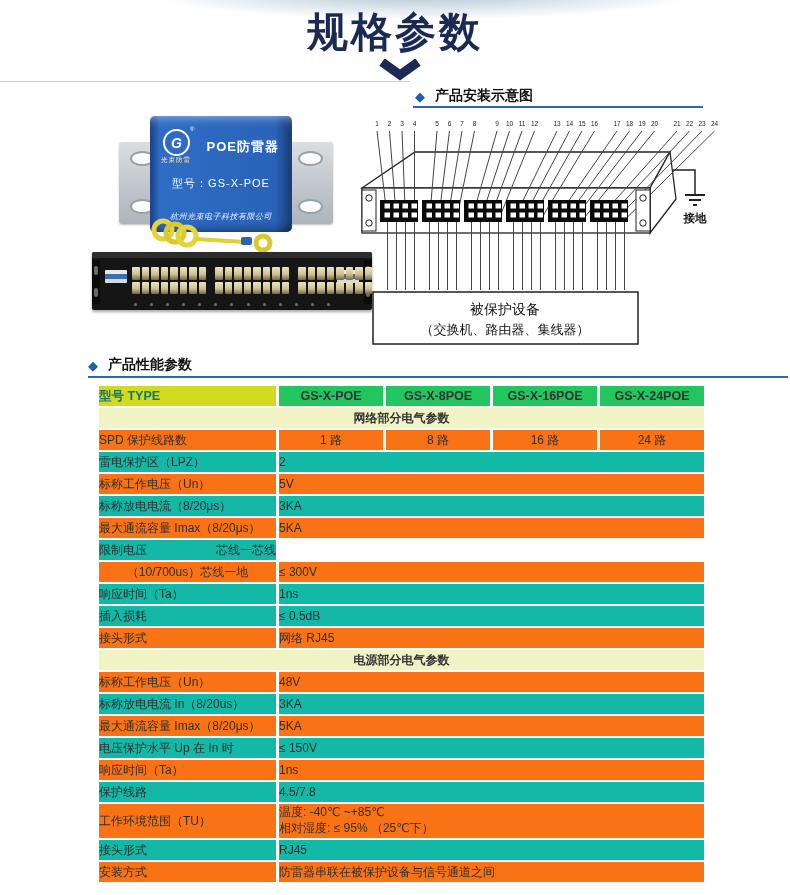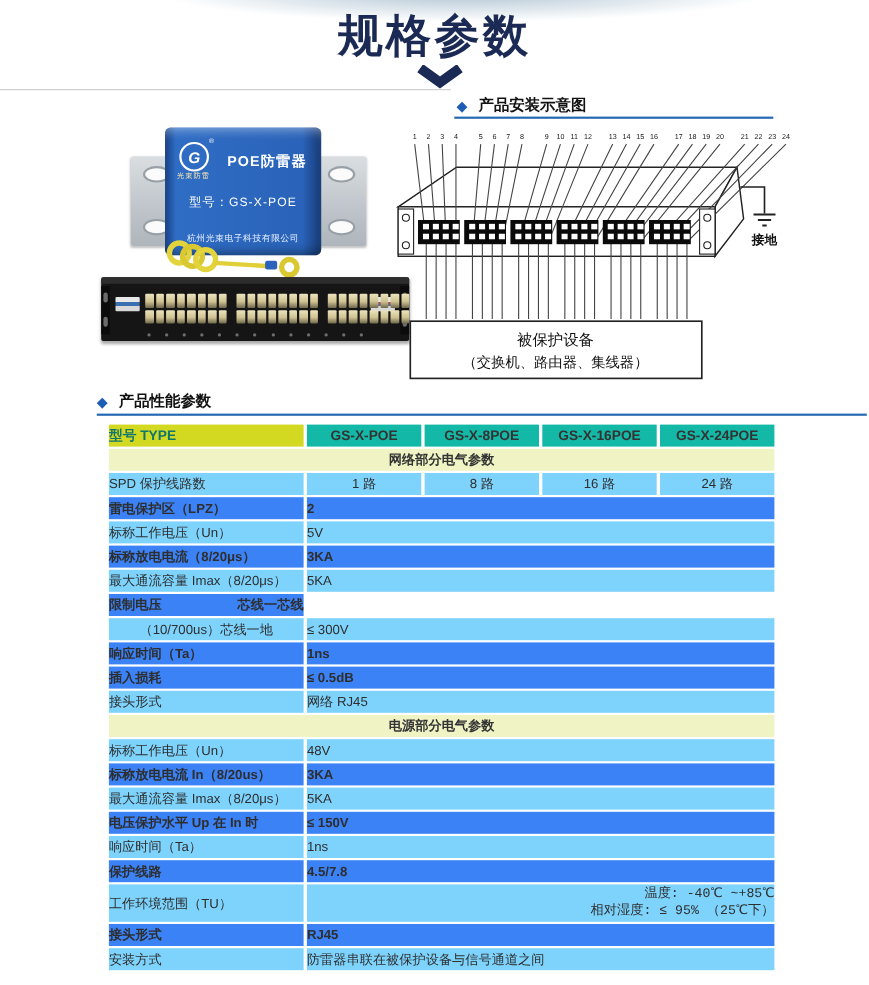--- a/index.html
+++ b/index.html
@@ -39,21 +39,21 @@
   .logo-circle{position:absolute;left:13px;top:13px;width:23px;height:23px;border:2px solid #fff;
     border-radius:50%;color:#fff;font-size:14px;font-style:italic;font-weight:700;
     display:flex;align-items:center;justify-content:center;}
   .logo-reg{position:absolute;left:40px;top:10px;color:#fff;font-size:6px;}
   .logo-text{position:absolute;left:6px;top:40px;width:40px;text-align:center;color:#ffe9b0;
     font-size:6.5px;letter-spacing:1px;white-space:nowrap;}
   .device-name{position:absolute;right:13px;top:22px;color:#fff;font-size:13px;font-weight:700;letter-spacing:1px;}
   .device-model{position:absolute;left:0;top:60px;width:100%;text-align:center;color:#fff;
     font-size:11px;letter-spacing:1px;}
   .device-company{position:absolute;left:0;bottom:10px;width:100%;text-align:center;color:#e9f1ff;
-    font-size:8px;letter-spacing:.5px;}
+    font-size:8px;letter-spacing:.5px;font-style:italic;}
   #wire-svg{top:212px;left:145px;}
 
   
   .rack{top:252px;left:92px;width:280px;height:58px;background:#151515;border-radius:2px;
     box-shadow:0 2px 3px rgba(0,0,0,.35);}
   .rack::before{content:"";position:absolute;left:0;top:0;width:100%;height:6px;
     background:#2d2d2d;border-radius:2px 2px 0 0;}
   .rack .ear{position:absolute;top:8px;width:8px;height:44px;background:#0b0b0b;}
   .ear.el{left:0;} .ear.er{right:0;}
   .ear .slot{position:absolute;left:2px;width:4px;height:9px;background:#6a6a6a;border-radius:2px;}
@@ -70,31 +70,31 @@
 
   
   #diagram-svg{top:110px;left:355px;}
   #diagram-svg text{font-family:"Liberation Sans","DejaVu Sans",sans-serif;}
 
   
   #spec-table{position:absolute;top:384px;left:96px;width:611px;border-collapse:separate;
     border-spacing:3px 2px;table-layout:fixed;font-size:12px;color:#2e2e2e;}
   #spec-table td,#spec-table th{height:18px;vertical-align:middle;padding:1px 0;}
   th.h-label{background:#d3d820;text-align:left;padding-left:20px;font-size:12.5px;color:#0f766e;height:20px;}
-  th.h-model{background:#14b8a6;text-align:center;font-size:12.5px;color:#333;height:20px;}
+  th.h-model{background:#22c55e;text-align:center;font-size:12.5px;color:#333;height:20px;}
   td.band{background:#f0f4c5;text-align:center;font-weight:700;color:#333;height:17px;}
   td.lbl{text-align:left;padding-left:26px;}
   td.lbl-right{text-align:center;padding-right:8px;}
   td.lbl-split{padding-left:26px;padding-right:10px;}
   td.lbl-split .sl{float:left;} td.lbl-split .sr{float:right;}
   td.val-span{text-align:left;padding-left:38px;}
   td.val-col{text-align:center;}
-  td.val-multi{text-align:right;padding-left:38px;line-height:1.32;font-family:Liberation Mono, monospace;}
-  tr.shade td{background:#7dd3fc;}
-  tr.plain td{background:#3b82f6;font-weight:bold;}
+  td.val-multi{text-align:left;padding-left:38px;line-height:1.32;}
+  tr.shade td{background:#f97316;}
+  tr.plain td{background:#14b8a6;}
 </style>
 </head>
 <body>
 
 <div class="abs top-gradient"></div>
 <div class="abs page-title">规格参数</div>
 <svg class="abs title-chevron" width="46" height="22">
   <path d="M5 3 L23 16 L41 3" fill="none" stroke="#1b2a55" stroke-width="9"></path>
 </svg>
 <div class="abs hr-gray"></div>

